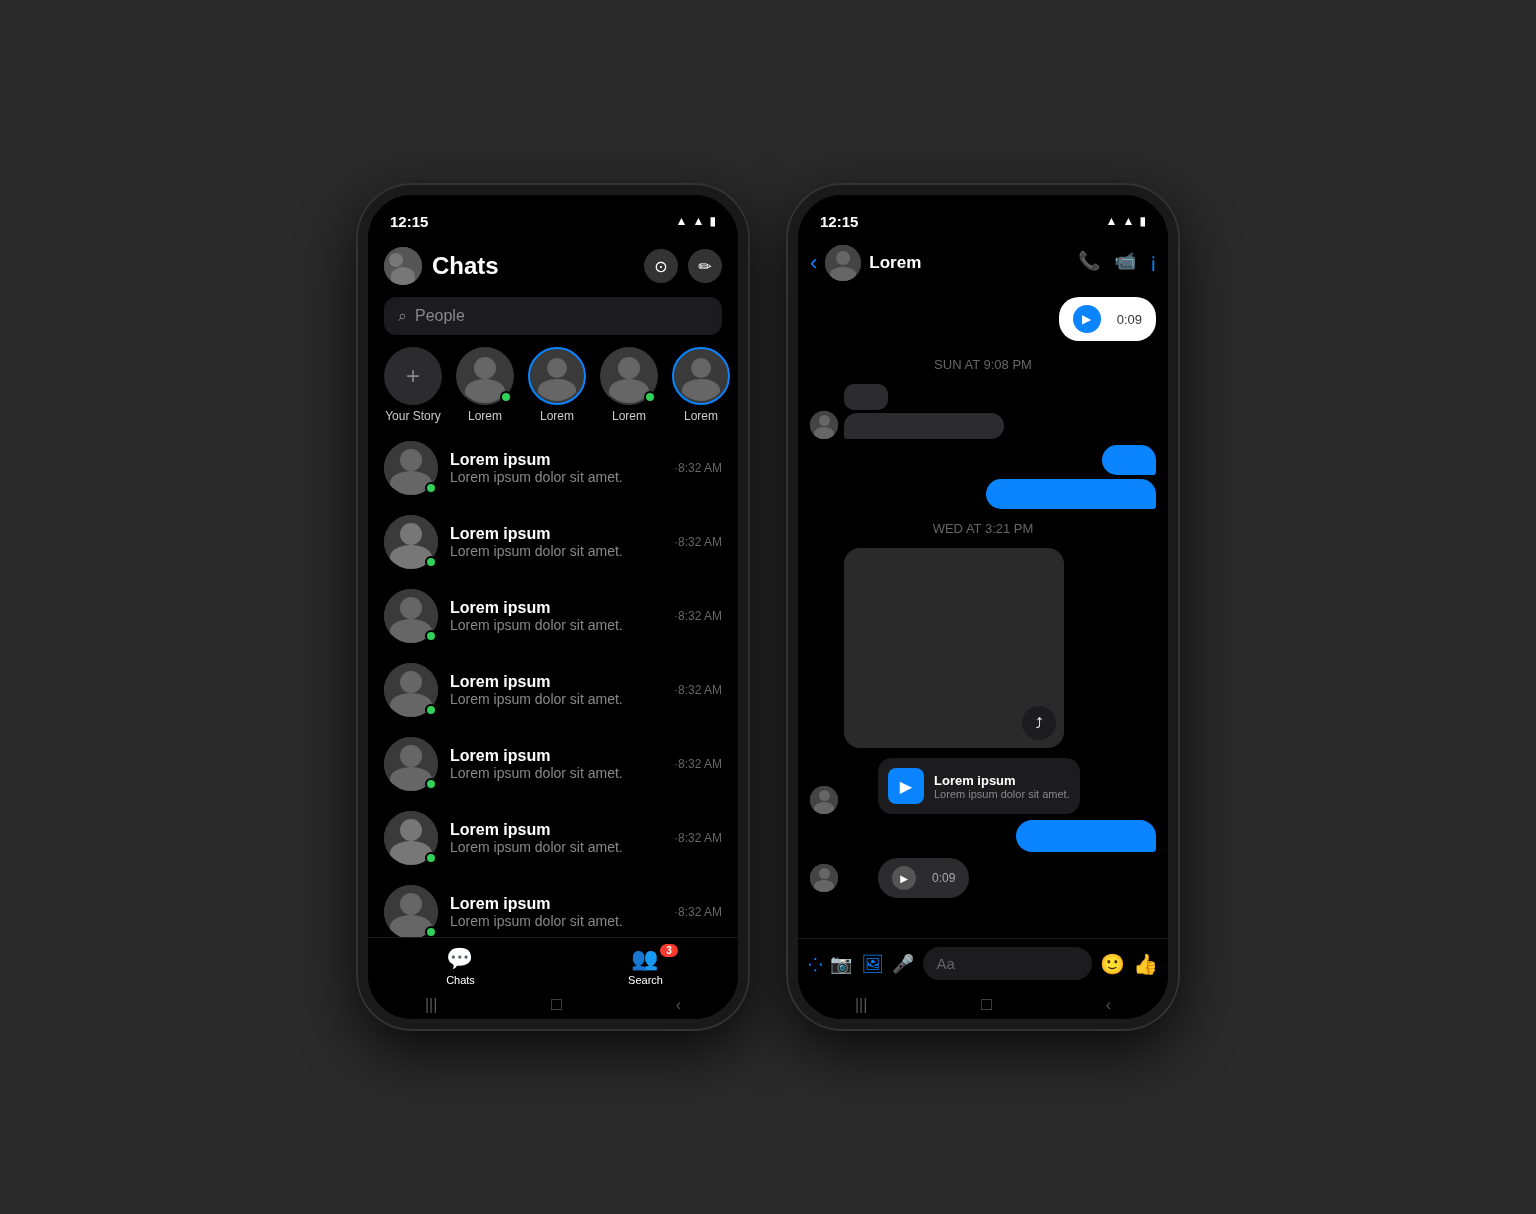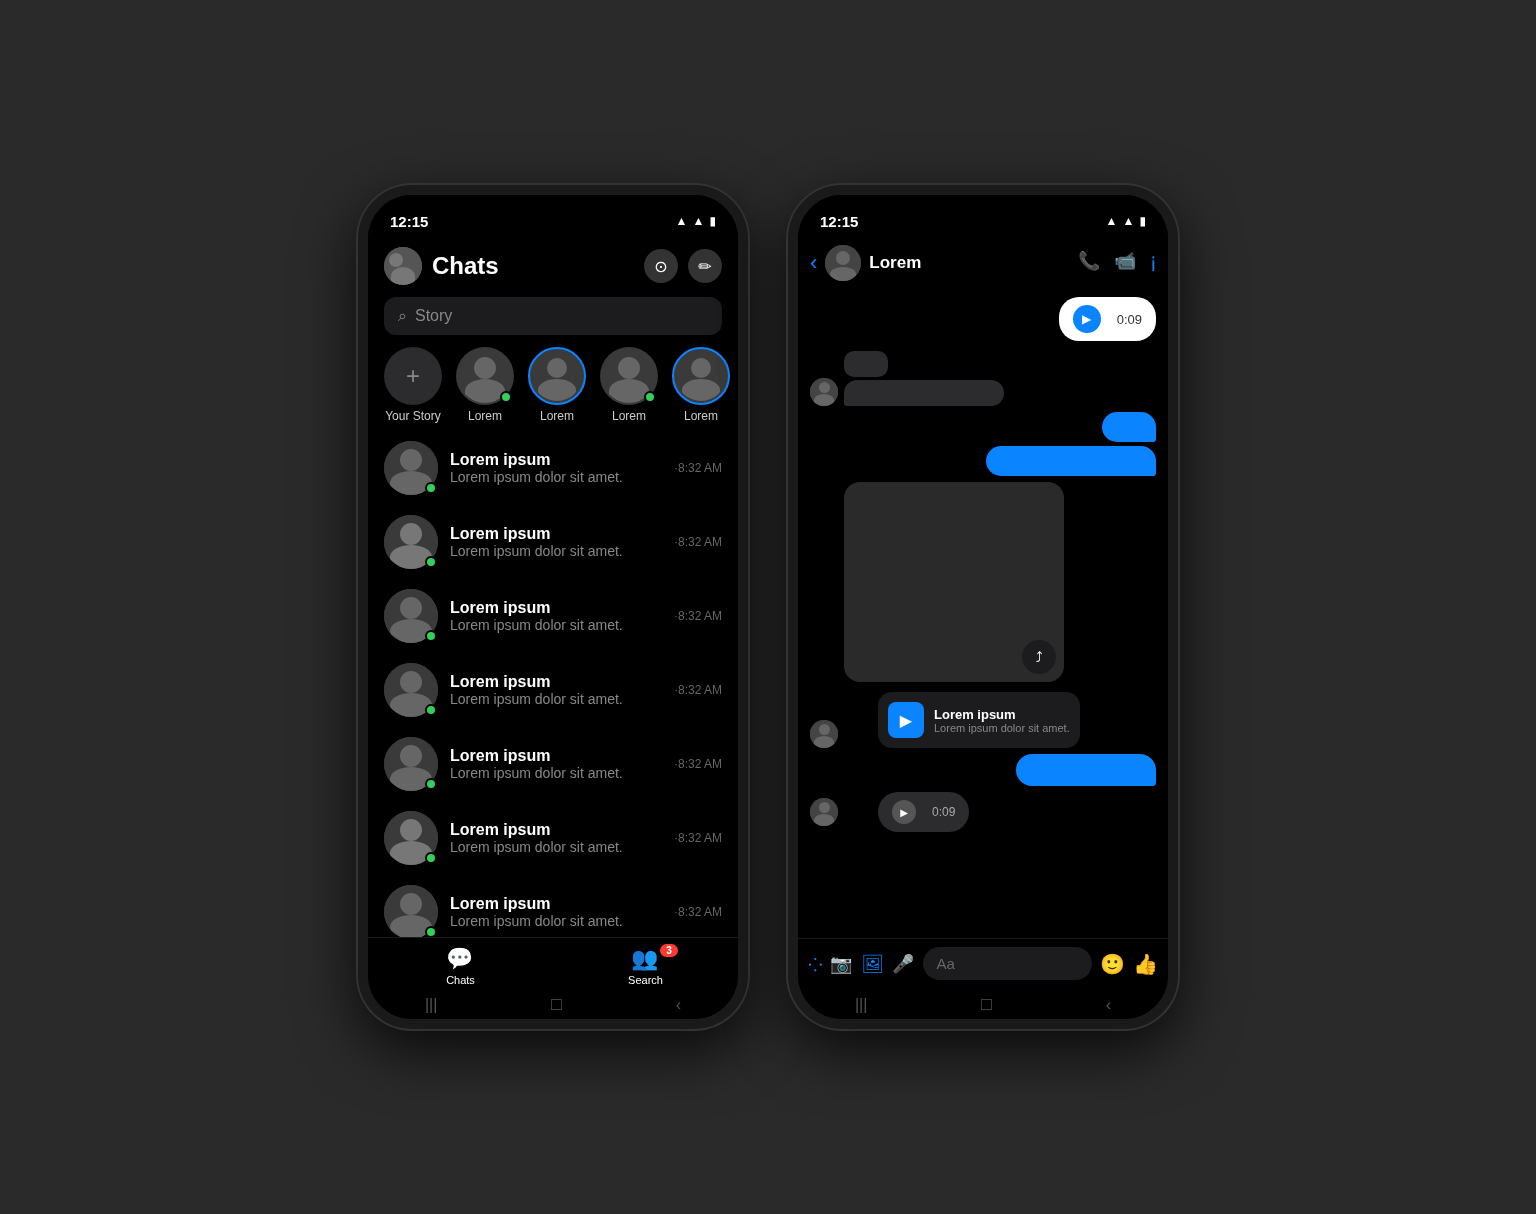--- a/index.html
+++ b/index.html
@@ -519,21 +519,21 @@
           <span>⊙</span>
         </div>
         <div class="header-icon-btn">
           <span>✏</span>
         </div>
       </div>
     </div>
 
     <div class="search-bar">
       <span class="search-icon-s">⌕</span>
-      <span class="search-input-text">Story</span>
+      <span class="search-input-text">People</span>
     </div>
 
     <div class="stories-row">
 
       <div class="story-item">
         <div class="story-add">
           <span>+</span>
         </div>
         <span class="story-label">Your Story</span>
       </div>
@@ -739,39 +739,41 @@
     <div class="message-area">
 
       <div class="audio-msg-top">
         <div class="play-btn-white">▶</div>
         <div style="flex:1;height:3px;background:#ddd;border-radius:2px;position:relative;">
           <div style="width:70%;height:3px;background:#0a84ff;border-radius:2px;"></div>
         </div>
         <span class="audio-duration">0:09</span>
       </div>
 
+      <div class="date-divider">SUN AT 9:08 PM</div>
 
       <div class="msg-received-group">
         <div class="msg-avatar-sm">
           <div style="position:relative;width:28px;height:28px;border-radius:50%;overflow:hidden;background:#444;">
             <div style="width:11px;height:11px;background:#666;border-radius:50%;position:absolute;top:4px;left:9px;"></div>
             <div style="width:20px;height:12px;background:#666;border-radius:50% 50% 0 0;position:absolute;bottom:0;left:4px;"></div>
           </div>
         </div>
         <div class="msg-bubbles-received">
           <div style="width:44px;height:26px;background:#2c2c2e;border-radius:10px;"></div>
           <div style="width:160px;height:26px;background:#2c2c2e;border-radius:18px 18px 18px 4px;"></div>
         </div>
       </div>
 
       <div style="align-self:flex-end;display:flex;flex-direction:column;gap:4px;align-items:flex-end;">
         <div style="width:54px;height:30px;background:#0a84ff;border-radius:18px 18px 4px 18px;"></div>
         <div style="width:170px;height:30px;background:#0a84ff;border-radius:18px 18px 4px 18px;"></div>
       </div>
 
+      <div class="date-divider">WED AT 3:21 PM</div>
 
       <div class="shared-content">
         <div class="shared-image"></div>
         <div class="share-btn">⤴</div>
       </div>
 
       <div style="display:flex;align-items:flex-end;gap:6px;margin-top:4px;">
         <div class="msg-avatar-sm">
           <div style="position:relative;width:28px;height:28px;border-radius:50%;overflow:hidden;background:#444;">
             <div style="width:11px;height:11px;background:#666;border-radius:50%;position:absolute;top:4px;left:9px;"></div>

